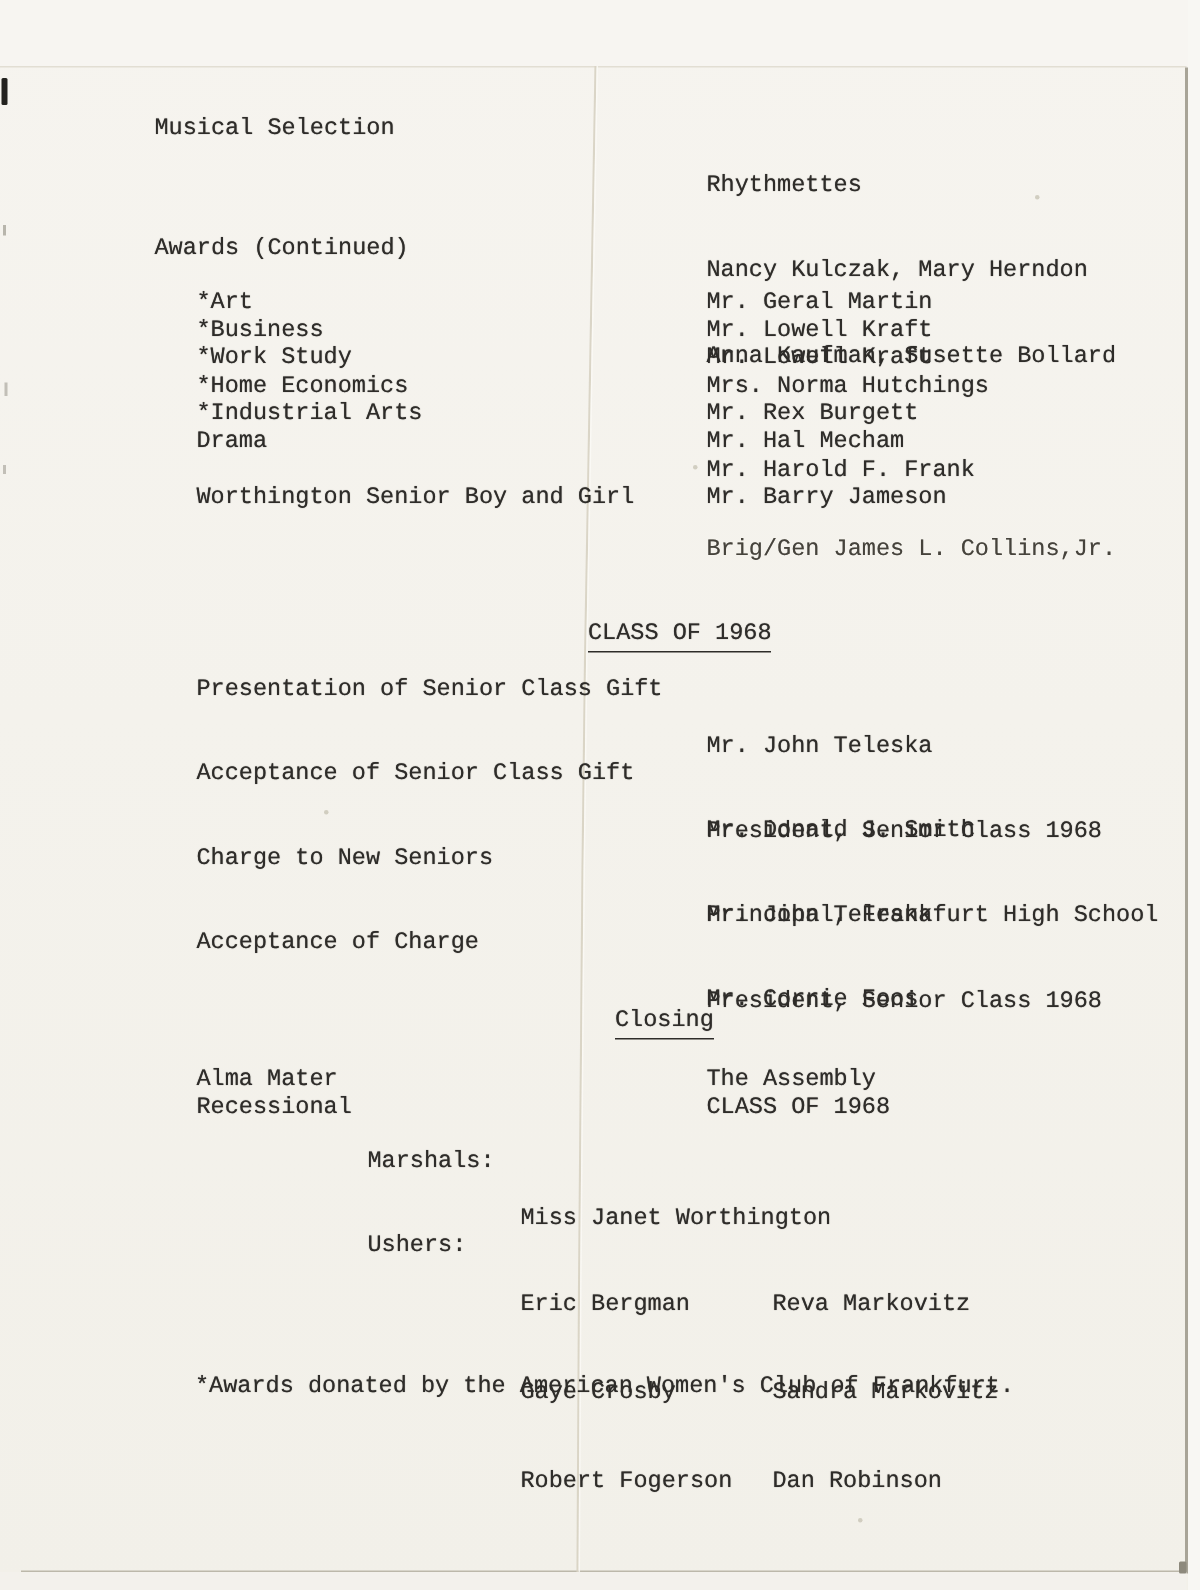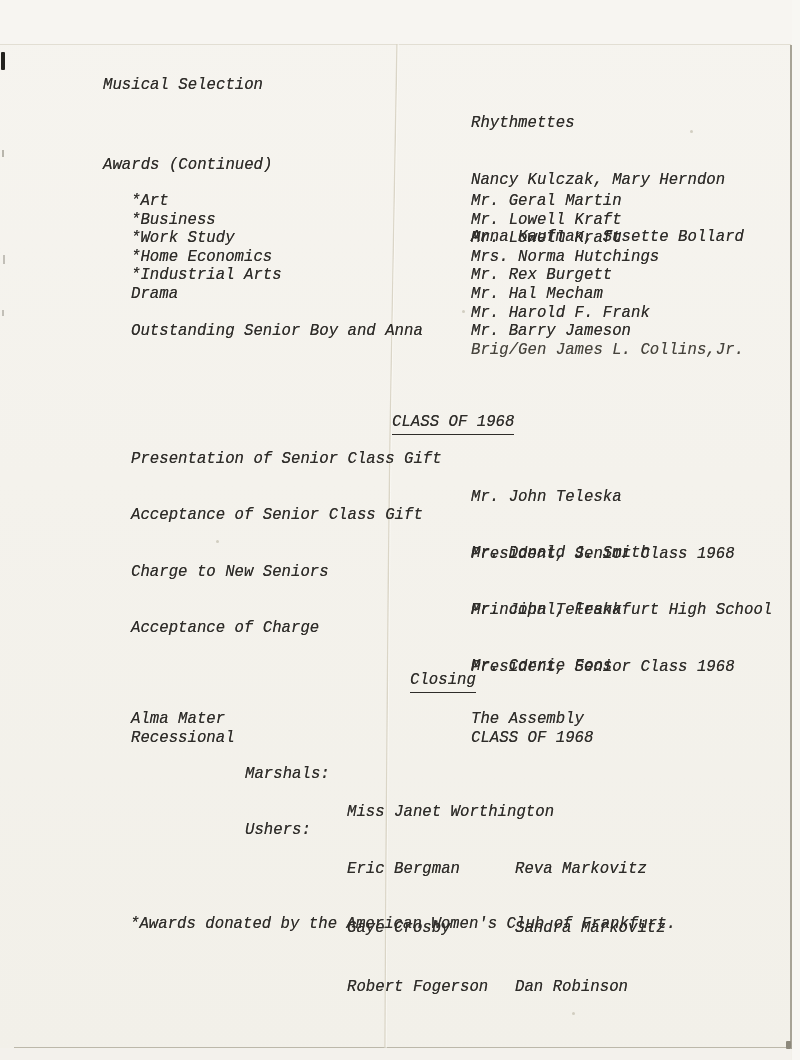--- a/index.html
+++ b/index.html
@@ -4,21 +4,20 @@
 <style>
   html,body{margin:0;padding:0;}
   body{
     width:800px;height:1060px;position:relative;overflow:hidden;
     background:#f4f2ed;
     font-family:"Liberation Mono","DejaVu Sans Mono",monospace;
   }
   .page{
     position:absolute;inset:0;
     background:linear-gradient(180deg,#f6f4ef 0%,#f4f2ec 45%,#f2f0e9 100%);
-    font-style:italic;
   }
   
   .strip-top{position:absolute;top:0;left:0;right:0;height:44px;background:#f7f5f1;}
   .edge-top{position:absolute;top:44px;left:0;right:9px;height:1px;background:#e2ded3;}
   .strip-right{position:absolute;top:0;bottom:0;left:792px;right:0;background:#f8f7f3;}
   .edge-right{position:absolute;top:45px;bottom:11px;left:790px;width:2px;background:#a8a497;}
   .strip-bottom{position:absolute;left:0;right:9px;bottom:0;height:12px;background:#f3f1ec;}
   .edge-bottom{position:absolute;left:14px;right:9px;bottom:12px;height:1px;background:#bcb8aa;}
   .corner-mark{position:absolute;left:786px;top:1041px;width:5px;height:8px;background:#8d897c;border-radius:1px;}
   .mark-dash{position:absolute;left:1px;top:52px;width:4px;height:18px;background:#23221f;border-radius:1px;}
@@ -42,21 +41,21 @@
   .col-c{left:471px;}   
   .col-m{left:245px;}   
   .col-n{left:347px;}   
   .col-o{left:515px;}   
 
   .heading-underline{
     display:inline-block;border-bottom:1.6px solid #2e2c29;padding-bottom:2px;
   }
   .awards-list{position:absolute;top:192px;left:0;width:100%;}
   .awards-list .r{position:relative;height:18.6px;}
-  .thin{color:#46433c;text-shadow:0 0 0.3px rgba(70,67,60,0.5);}
+  .thin{color:#46433c;text-shadow:0 0 0.3px rgba(70,67,60,0.5);margin-top:16px;}
 </style>
 </head>
 <body>
 
 <div class="page">
 
   <div class="strip-top"></div>
   <div class="edge-top"></div>
   <div class="strip-right"></div>
   <div class="edge-right"></div>
@@ -112,21 +111,21 @@
       <span class="at col-c tx">Mr. Rex Burgett</span>
     </div>
     <div class="r">
       <span class="at col-b tx">Drama</span>
       <span class="at col-c tx">Mr. Hal Mecham</span>
     </div>
     <div class="r">
       <span class="at col-c tx">Mr. Harold F. Frank</span>
     </div>
     <div class="r">
-      <span class="at col-b tx">Outstanding Senior Boy and Anna</span>
+      <span class="at col-b tx">Worthington Senior Boy and Girl</span>
       <span class="at col-c tx">Mr. Barry Jameson</span>
     </div>
     <div class="r">
       <span class="at col-c tx thin">Brig/Gen James L. Collins,Jr.</span>
     </div>
   </div>
 
   <div class="row" style="top:413px">
     <span class="at tx" style="left:392px"><span class="heading-underline">CLASS OF 1968</span></span>
   </div>

